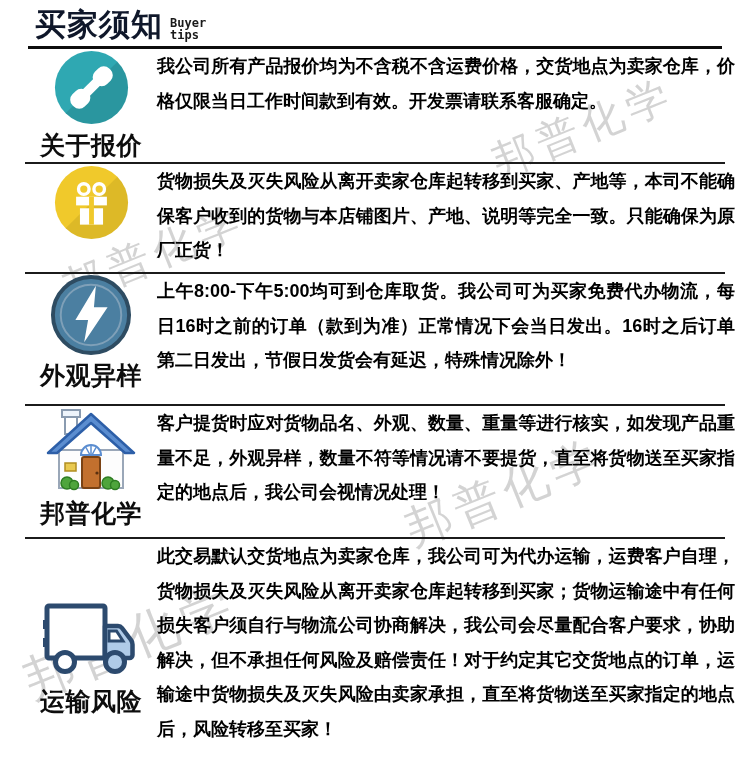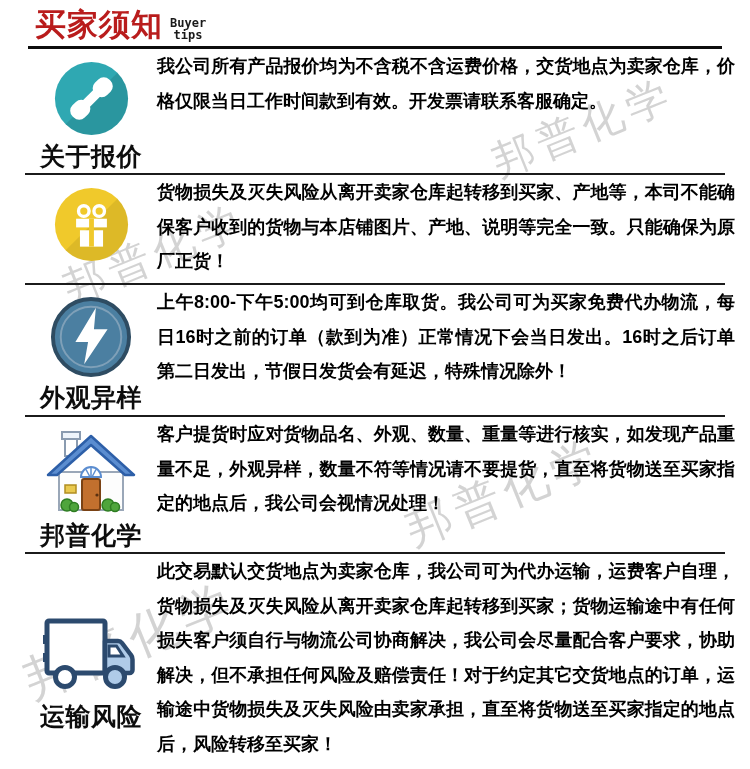--- a/index.html
+++ b/index.html
@@ -28,48 +28,47 @@
   .wm3{left:400px;top:462px;}
   .wm4{left:18px;top:608px;font-size:50px;}
   
   .content{position:relative;z-index:1;}
   .header{
     display:flex;align-items:flex-end;
     padding:5px 0 0 35px;height:37px;
   }
   .title{
     margin:0;font-size:31px;line-height:34px;
-    font-weight:900;letter-spacing:1px;color:#b91c1c;
+    font-weight:900;letter-spacing:1px;color:#0f172a;
   }
   .subtitle{
     display:flex;flex-direction:column;
     margin:0 0 1px 7px;
     font-family:"DejaVu Sans Mono","Liberation Mono",monospace;
-    font-size:12px;line-height:12px;font-weight:700;color:#1a1a1a;text-align:center;
+    font-size:12px;line-height:12px;font-weight:700;color:#1a1a1a;
   }
   .title-rule{
     margin:4px 28px 0 28px;
     border-bottom:3px solid #0d0d0d;
   }
   
   .rows{padding:0 25px 0 25px;}
   .row{
     display:flex;
     border-bottom:2px solid #1b1b1b;
   }
   .row:last-child{border-bottom:none;}
   .rows .row:nth-child(1){min-height:109px;}
   .rows .row:nth-child(2){min-height:108px;}
   .rows .row:nth-child(3){min-height:130px;}
   .rows .row:nth-child(4){min-height:131px;}
   .rows .row:nth-child(5){min-height:235px;}
   .icon-col{
     width:132px;flex:0 0 132px;
     display:flex;flex-direction:column;align-items:center;
-    padding-top:11px;
   }
   .rows .row:nth-child(5) .icon-col{justify-content:center;padding-top:0;}
   .icon{display:block;line-height:0;}
   .icon-variant{display:inline-block;}
   .label{
     margin-top:3px;
     font-size:25px;font-weight:800;color:#0d0d0d;
     white-space:nowrap;letter-spacing:0.5px;
   }
   .text{

